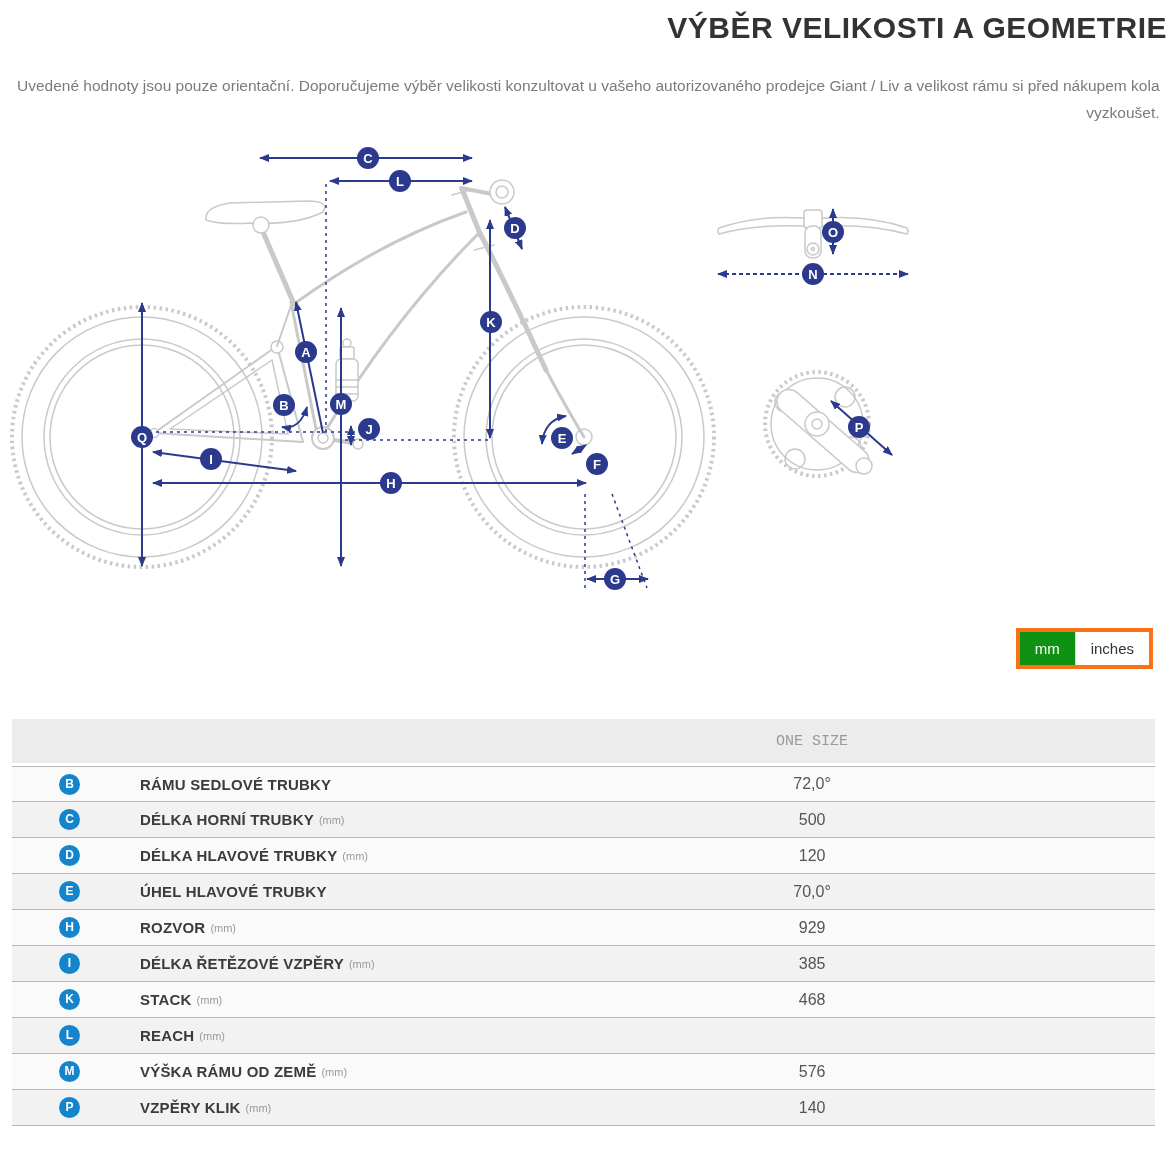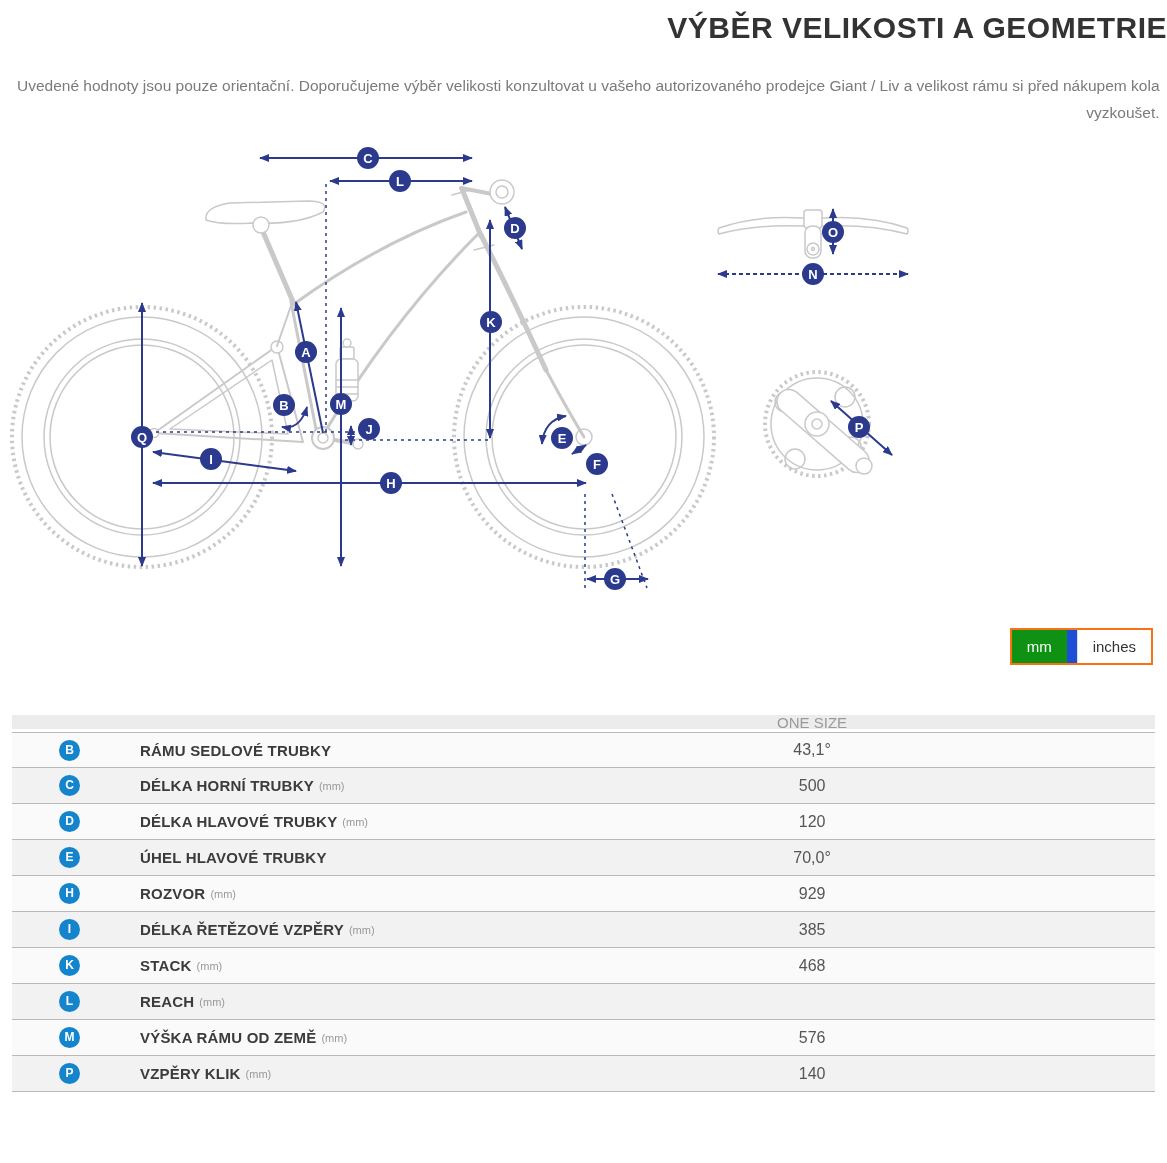--- a/index.html
+++ b/index.html
@@ -27,29 +27,29 @@
   .w1{stroke-width:1.5;} .w3{stroke-width:3;} .w4{stroke-width:4;} .w5{stroke-width:5;}
   .dim{stroke:var(--navy);stroke-width:2;fill:none;}
   .dimthin{stroke:var(--navy);stroke-width:1.8;fill:none;}
   .dot{stroke:var(--navy);stroke-width:1.5;stroke-dasharray:3 4;fill:none;}
   marker path{fill:var(--navy);}
   .bdg circle{fill:var(--navy);}
   .bdg text{fill:#fff;font:bold 13px "Liberation Sans",sans-serif;text-anchor:middle;}
 
   
   .toggle-row{display:flex;justify-content:flex-end;margin:26px 14px 0 0;}
-  .unit-toggle{display:inline-flex;border:2px solid #f97316;background:#1d4ed8;gap:10px;}
+  .unit-toggle{display:inline-flex;border:4px solid #f97316;background:#3b82f6;}
   .unit-btn{border:none;background:#fff;color:#333;font-family:"Liberation Sans",sans-serif;
     font-size:15px;padding:8px 15px;cursor:pointer;line-height:17px;}
   .unit-btn.active{background:var(--green);color:#fff;}
   .unit-btn + .unit-btn{border-left:1px solid #ddd;}
 
   
   .geo-table{margin:50px 12px 0;}
-  .thead{display:flex;background:#ececec;height:14px;align-items:center;margin-bottom:3px;}
+  .thead{display:flex;background:#ececec;height:44px;align-items:center;margin-bottom:3px;font-family:Liberation Mono, monospace;}
   .th-label{width:40%;}
   .th-size{width:60%;text-align:center;color:#9a9a9a;font-size:15px;}
   .trow{display:flex;align-items:center;height:36px;border-bottom:1px solid #b9b9b9;}
   .trow:first-child{border-top:1px solid #b9b9b9;}
   .trow.odd{background:#fafafa;}
   .trow.even{background:#f2f2f2;}
   .cell-label{width:40%;display:flex;align-items:center;}
   .badge{display:inline-block;width:21px;height:21px;margin-left:47px;border-radius:50%;
     background:var(--badge-blue);color:#fff;font-size:12px;font-weight:bold;
     text-align:center;line-height:21px;flex:0 0 21px;}
@@ -243,21 +243,21 @@
   <div class="thead">
     <div class="th-label"></div>
     <div class="th-size">ONE SIZE</div>
   </div>
   <div id="rows">
       <div class="trow odd">
         <div class="cell-label">
           <span class="badge">B</span>
           <span class="lbl">RÁMU SEDLOVÉ TRUBKY</span>
         </div>
-        <div class="cell-value">43,1°</div>
+        <div class="cell-value">72,0°</div>
       </div>
       <div class="trow even">
         <div class="cell-label">
           <span class="badge">C</span>
           <span class="lbl">DÉLKA HORNÍ TRUBKY</span>
           <span class="unit">(mm)</span>
         </div>
         <div class="cell-value">500</div>
       </div>
       <div class="trow odd">

